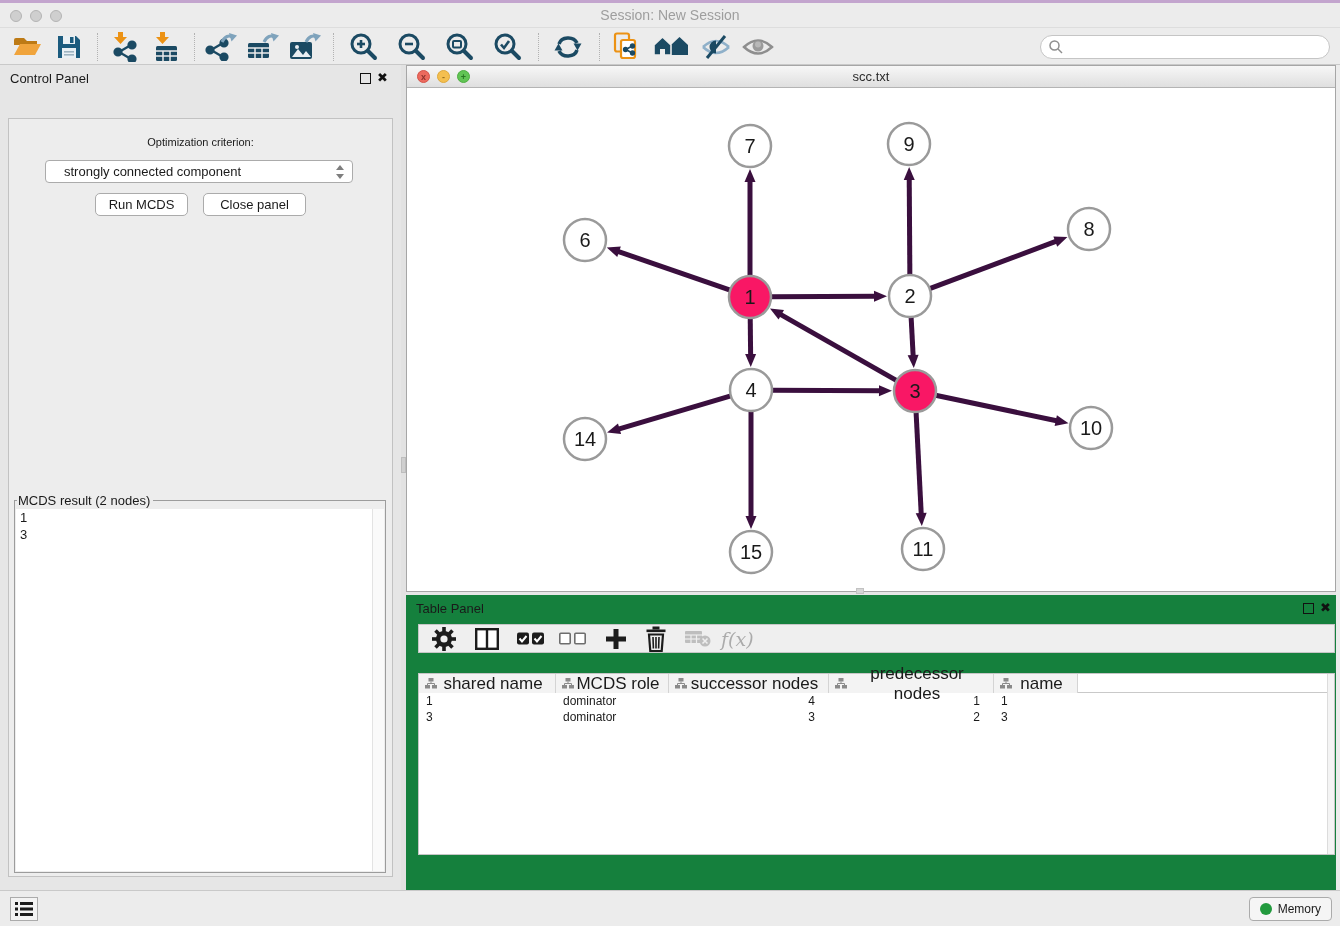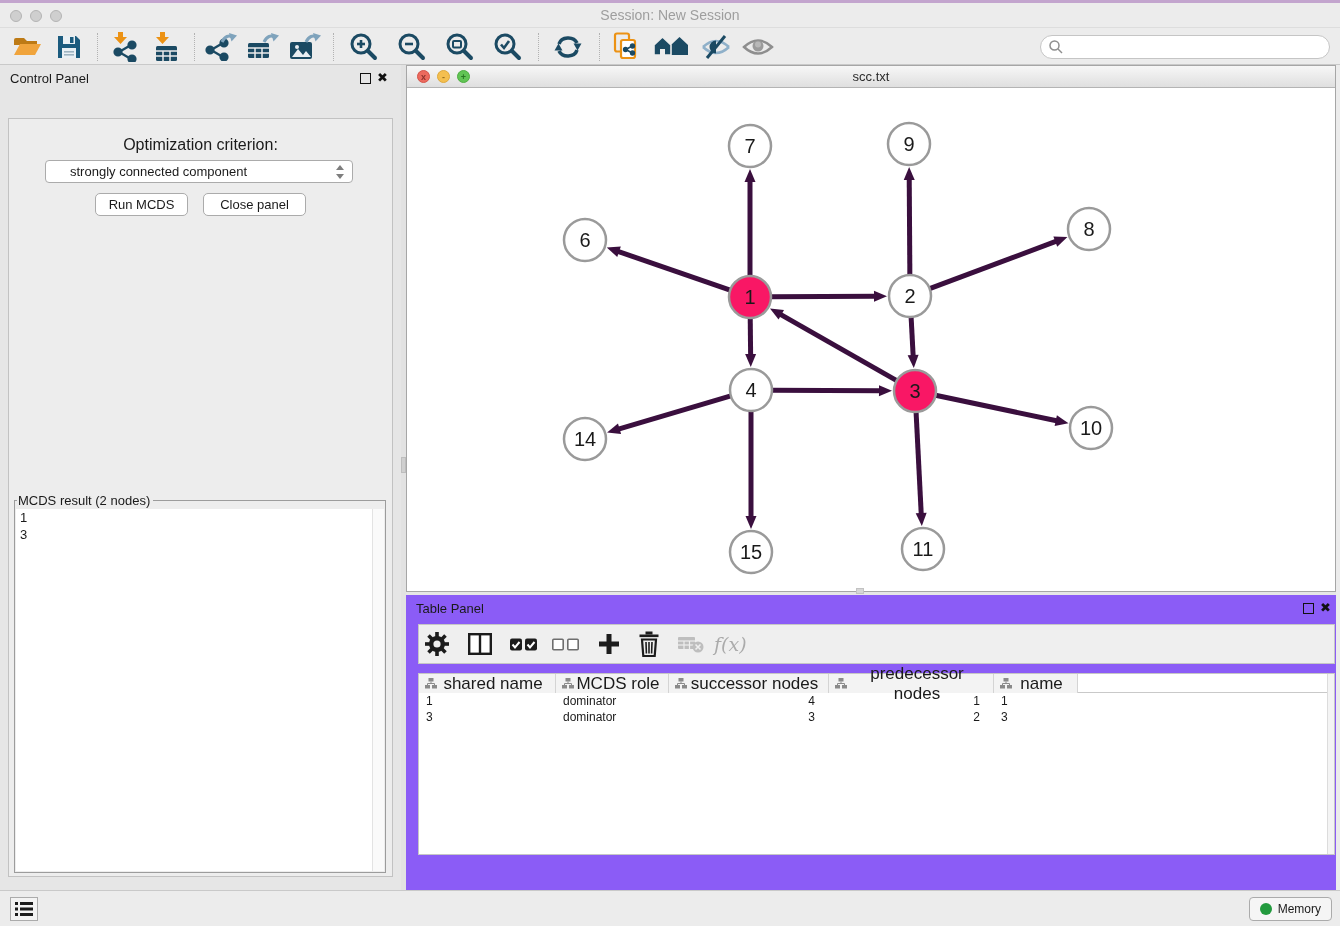--- a/index.html
+++ b/index.html
@@ -28,22 +28,22 @@
   .panel-header .ph-title { position:absolute; left:10px; top:6px; font-size:13px; color:#1a1a1a; }
   .float-btn { position:absolute; top:8px; width:11px; height:11px; border:1.6px solid #111; background:transparent; }
   .close-btn { position:absolute; top:5px; font-size:13px; color:#111; line-height:16px; font-weight:bold; }
   .cp-tabs { position:absolute; top:32px; left:50%; transform:translateX(-50%); }
   .seg { display:flex; }
   .seg-tab { background:#fff; border:1px solid #ABABAB; border-left:none; padding:0 13px; font-size:13px; height:21px; line-height:20px; color:#1a1a1a; white-space:nowrap; }
   .seg-tab:first-child { border-left:1px solid #ABABAB; border-radius:5px 0 0 5px; }
   .seg-tab:last-child { border-radius:0 5px 5px 0; }
   .seg-tab.active { background:#D9D9D9; color:#AFAFAF; }
   .cp-body { position:absolute; left:8px; top:53px; width:385px; height:759px; background:#EDEDED; border:1px solid #C2C2C2; }
-  .opt-label { position:absolute; top:17px; left:0; right:0; text-align:center; font-size:16px; }
-  .criterion-select { position:absolute; left:36px; top:41px; width:308px; height:23px; background:#fff; border:1px solid #ABABAB; border-radius:4px; font-size:13px; line-height:21px; padding-left:24px; }
+  .opt-label { position:absolute; top:17px; left:0; right:0; text-align:center; font-size:11px; }
+  .criterion-select { position:absolute; left:36px; top:41px; width:308px; height:23px; background:#fff; border:1px solid #ABABAB; border-radius:4px; font-size:13px; line-height:21px; padding-left:18px; }
   .stepper { position:absolute; right:7px; top:3px; width:10px; height:16px; }
   .stepper:before, .stepper:after { content:""; position:absolute; left:1px; border-left:4px solid transparent; border-right:4px solid transparent; }
   .stepper:before { top:1px; border-bottom:5px solid #7E7E7E; }
   .stepper:after { bottom:1px; border-top:5px solid #7E7E7E; }
   .cp-btn { position:absolute; top:74px; height:23px; background:#fff; border:1px solid #ABABAB; border-radius:5px; font-size:13px; text-align:center; line-height:21px; }
   .btn-run { left:86px; width:93px; }
   .btn-close { left:194px; width:103px; }
   .result-fieldset { position:absolute; left:5px; top:374px; width:372px; height:380px; border:1px solid #9C9C9C; margin:0; padding:0; background:#EDEDED; }
   .result-fieldset legend { font-size:13px; margin-left:2px; padding:0 3px 0 1px;margin-top:48px; }
   .result-area { position:absolute; left:1px; right:1px; top:1px; bottom:1px; background:#fff; overflow:hidden; }
@@ -60,22 +60,22 @@
   .net-window { position:absolute; left:406px; top:65px; width:930px; height:527px; background:#fff; border:1px solid #A6A6A6; }
   .net-titlebar { position:relative; height:22px; background:linear-gradient(#F7F7F7,#DFDFDF); border-bottom:1px solid #B4B4B4; }
   .net-titlebar .nt-title { position:absolute; left:0; right:0; text-align:center; font-size:13px; line-height:22px; color:#2b2b2b; }
   .tl { position:absolute; top:4px; width:13px; height:13px; border-radius:50%; font-size:9px; line-height:13px; text-align:center; color:rgba(60,0,0,0.55); font-weight:bold; }
   .tl.red { left:10px; background:#EC6A5E; border:1px solid #D55349; }
   .tl.yellow { left:30px; background:#F4BF4F; border:1px solid #DFA93B; color:rgba(90,60,0,0.6); }
   .tl.green { left:50px; background:#61C454; border:1px solid #4EAE41; color:rgba(0,70,0,0.6); }
   .net-canvas { position:relative; width:928px; height:503px; background:#fff; }
 
   
-  .table-panel { position:absolute; left:406px; top:595px; width:930px; height:295px; background:#8b5cf6; }
-  .tp-toolbar { position:absolute; left:12px; top:29px; width:917px; height:40px; background:#EFEFEF; border:1px solid #C6C6C6; display:flex; align-items:center; padding-left:5px; }
+  .table-panel { position:absolute; left:406px; top:595px; width:930px; height:295px; background:#15803d; }
+  .tp-toolbar { position:absolute; left:12px; top:29px; width:917px; height:29px; background:#EFEFEF; border:1px solid #C6C6C6; display:flex; align-items:center; padding-left:12px; }
   .tp-ic { display:flex; align-items:center; justify-content:center; margin-right:18px; flex:0 0 auto; }
   .fx-label { font-size:19px; font-family:"DejaVu Serif","Liberation Serif",serif; font-style:italic; color:#ABABAB; margin-left:2px; }
   .tbl-box { position:absolute; left:12px; top:78px; width:917px; height:182px; background:#fff; border:1px solid #C6C6C6; }
   .tbl-head { display:flex; height:19px; border-bottom:1px solid #C9C9C9; background:#fff; }
   .th { display:flex; align-items:center; gap:0; height:19px; background:#F3F3F3; border-right:1px solid #D4D4D4; font-size:17px; padding-left:6px; flex:0 0 auto; }
   .th span { flex:1; text-align:center; padding-right:6px; }
   .tr { display:flex; height:16px; }
   .td { font-size:12px; line-height:16px; padding:0 14px 0 7px; flex:0 0 auto; overflow:hidden; }
   .tbl-scroll { position:absolute; right:0; top:0; bottom:0; width:7px; background:#F4F4F4; border-left:1px solid #DCDCDC; }
   .tp-tabs { position:absolute; top:268px; left:50%; transform:translateX(-50%); }

